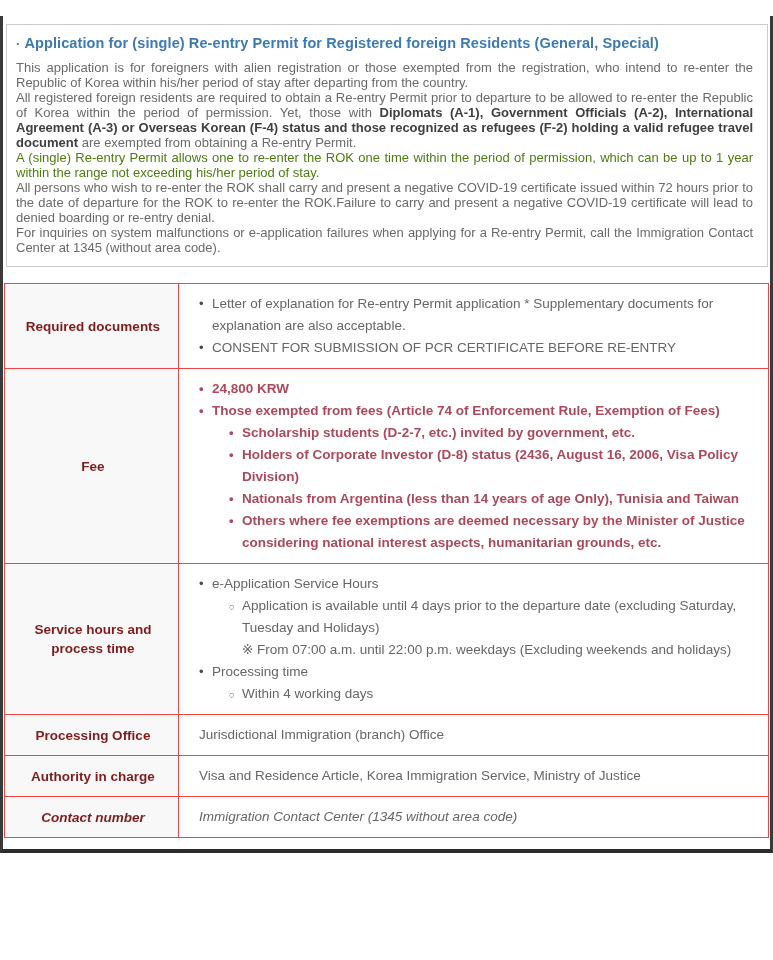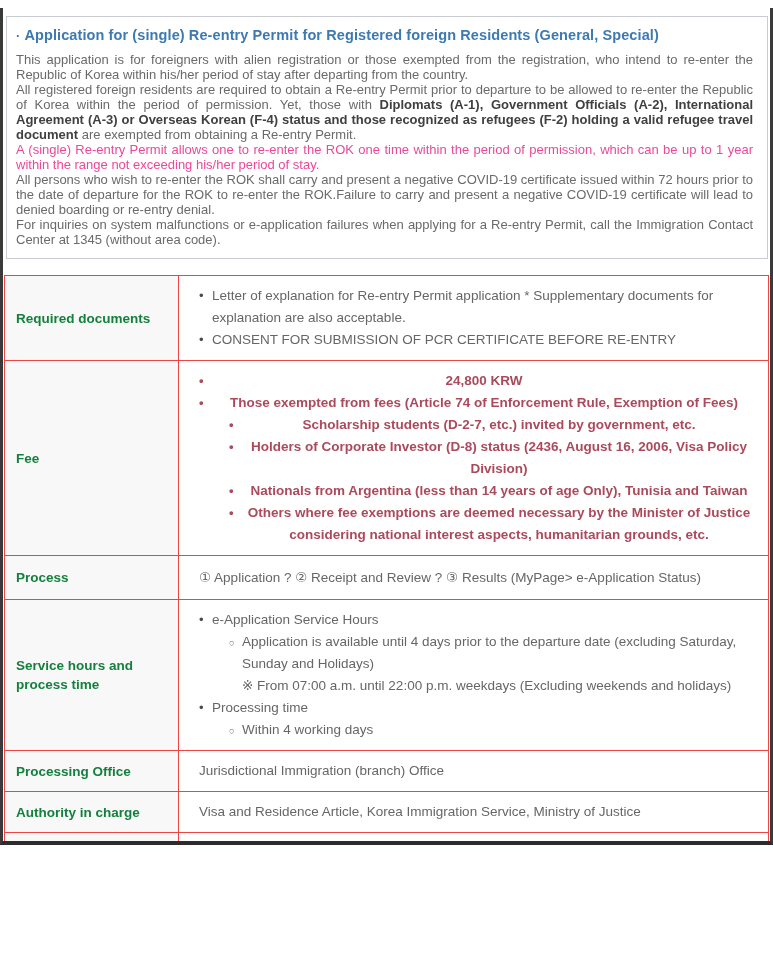--- a/index.html
+++ b/index.html
@@ -3,21 +3,21 @@
 <meta charset="utf-8">
 <style>
   * { margin:0; padding:0; box-sizing:border-box; }
   html,body { background:#fff; }
   body {
     width:773px; height:960px;
     font-family:"Liberation Sans","DejaVu Sans",sans-serif;
     position:relative;
   }
   .frame {
-    position:absolute; left:0; top:8px;
+    position:absolute; left:0; top:16px;
     width:773px; height:837px;
     border-left:3px solid #3a3a3a;
     border-right:3px solid #3a3a3a;
     border-bottom:4px solid #2c2c2c;
     background:#fff;
     overflow:hidden;
   }
   
   .intro-box {
     margin:8px 2px 0 3px;
@@ -32,40 +32,40 @@
     letter-spacing:0.1px;
   }
   .title-bullet { font-size:13px; margin-right:4px; }
   .intro-text p {
     font-size:13px;
     color:#6a6a6a;
     line-height:15px;
     text-align:justify;
   }
   .seg-b { font-weight:bold; color:#404040; }
-  .seg-r { color:#ec4899; }
+  .seg-r { color:#4d7c0f; }
 
   
   table.info {
     margin:16px 0 0 1px;
     width:765px;
     border-collapse:collapse;
     table-layout:fixed;
   }
   table.info th, table.info td {
     border:1px solid #ef4444;
     vertical-align:middle;
   }
   table.info th {
     width:174px;
     background:#f8f8f8;
-    text-align:left;
+    text-align:center;
     font-size:13.5px;
     font-weight:bold;
-    color:#15803d;
+    color:#7f1d1d;
     padding:8px 8px 8px 11px;
     line-height:19px;
   }
   table.info td {
     font-size:13.5px;
     color:#666;
     padding:9px 12px 9px 20px;
     line-height:22px;
   }
   ul.lst { list-style:none; }
@@ -77,21 +77,21 @@
     position:absolute; left:0; top:0;
     color:#4a4a4a;
     font-size:13px;
   }
   ul.lst li.m-circle::before {
     content:"\25CB";
     position:absolute; left:0; top:1px;
     color:#6a6a6a;
     font-size:9.5px;
   }
-  tr.fee-row td { color:#ab4a5c; font-weight:bold;text-align:center; }
+  tr.fee-row td { color:#ab4a5c; font-weight:bold; }
   tr.fee-row ul.lst li.m-disc::before { color:#ab4a5c; }
 
   .r-docs   th, .r-docs   td { height:72px; }
   .r-fee    th, .r-fee    td { height:151px; }
   .r-proc   th, .r-proc   td { height:44px; }
   .r-hours  th, .r-hours  td { height:131px; }
   .r-office th, .r-office td { height:40px; }
   .r-auth   th, .r-auth   td { height:40px; }
   .r-cont   th, .r-cont   td { height:40px;font-style:italic; }
 </style>
@@ -133,31 +133,27 @@
             <li class="lv1 m-disc">24,800 KRW</li>
             <li class="lv1 m-disc">Those exempted from fees (Article 74 of Enforcement Rule, Exemption of Fees)</li>
             <li class="lv2 m-disc">Scholarship students (D-2-7, etc.) invited by government, etc.</li>
             <li class="lv2 m-disc">Holders of Corporate Investor (D-8) status (2436, August 16, 2006, Visa Policy Division)</li>
             <li class="lv2 m-disc">Nationals from Argentina (less than 14 years of age Only), Tunisia and Taiwan</li>
             <li class="lv2 m-disc">Others where fee exemptions are deemed necessary by the Minister of Justice considering national interest aspects, humanitarian grounds, etc.</li>
           </ul>
         </td>
       </tr>
 
-      <tr class="r-proc">
-        <th>Process</th>
-        <td>① Application ? ② Receipt and Review ? ③ Results (MyPage&gt; e-Application Status)</td>
-      </tr>
 
       <tr class="r-hours">
         <th>Service hours and process time</th>
         <td>
           <ul class="lst">
             <li class="lv1 m-disc">e-Application Service Hours</li>
-            <li class="lv2 m-circle">Application is available until 4 days prior to the departure date (excluding Saturday, Sunday and Holidays)</li>
+            <li class="lv2 m-circle">Application is available until 4 days prior to the departure date (excluding Saturday, Tuesday and Holidays)</li>
             <li class="lv3">※ From 07:00 a.m. until 22:00 p.m. weekdays (Excluding weekends and holidays)</li>
             <li class="lv1 m-disc">Processing time</li>
             <li class="lv2 m-circle">Within 4 working days</li>
           </ul>
         </td>
       </tr>
 
       <tr class="r-office">
         <th>Processing Office</th>
         <td>Jurisdictional Immigration (branch) Office</td>

